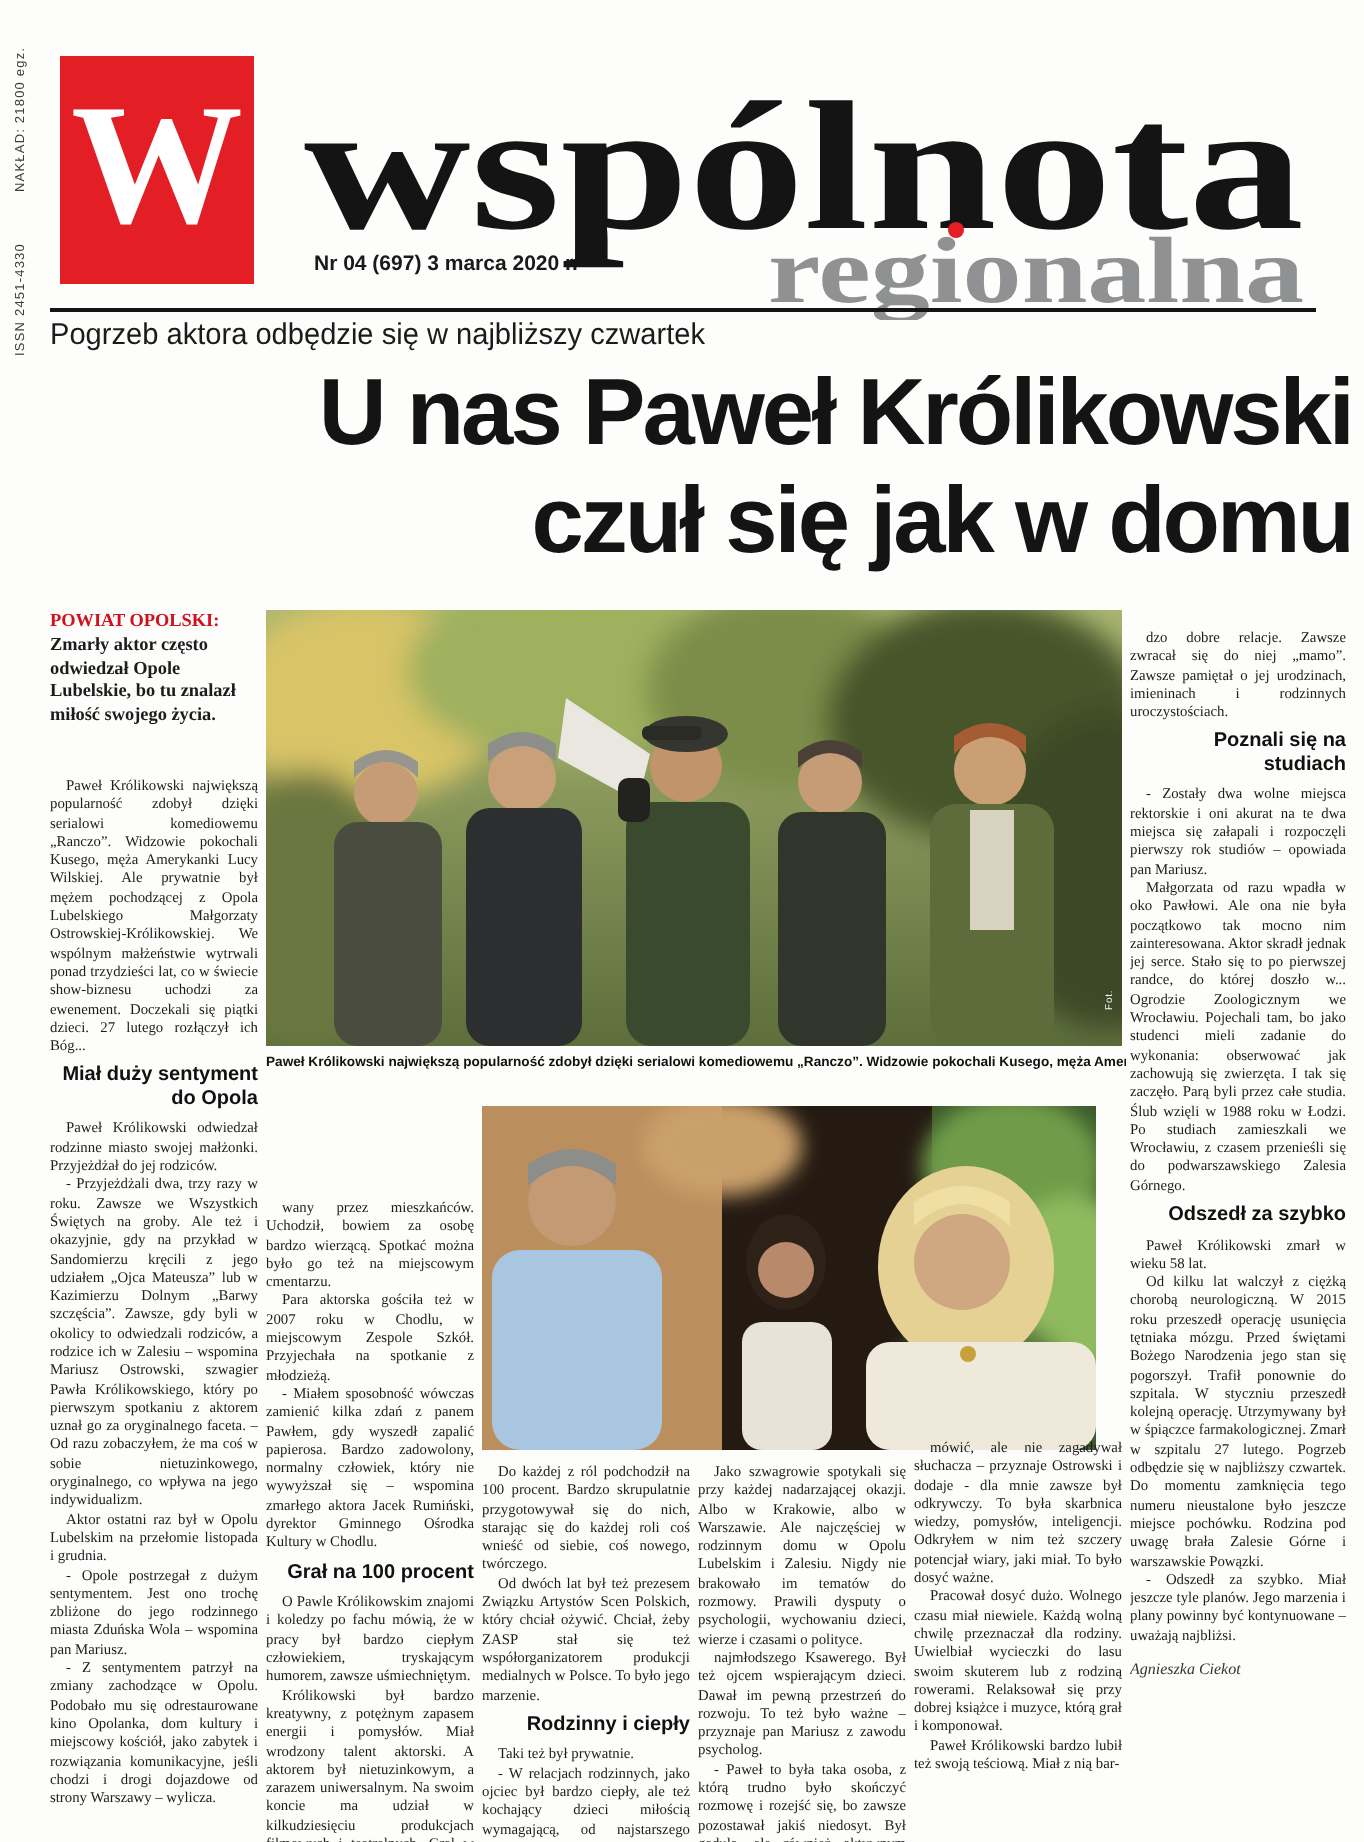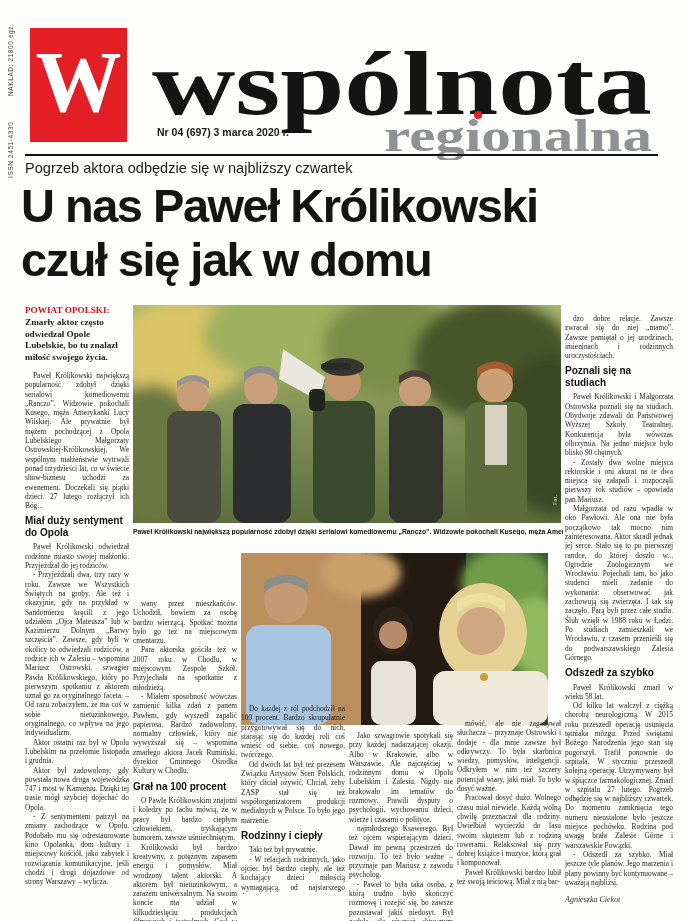--- a/index.html
+++ b/index.html
@@ -28,39 +28,39 @@
     font:bold 10.5px "Liberation Sans",sans-serif;color:#1a1a1a;
   }
   .top-rule{position:absolute;left:25px;top:154px;width:633px;height:2px;background:#141414;}
   .kicker{
     position:absolute;left:25px;top:159px;width:620px;
     font:15px "Liberation Sans",sans-serif;color:#1b1b1b;transform:scaleX(.97);transform-origin:left;
   }
   .headline{
     position:absolute;left:21px;top:179px;width:655px;
     font-family:"Liberation Sans",sans-serif;font-weight:bold;font-size:47px;
-    letter-spacing:-1.5px;line-height:54px;color:#141414;
+    letter-spacing:-1.5px;line-height:54px;color:#141414;text-align:right;
   }
   
   .col{position:absolute;overflow:hidden;}
   .col p{
     margin:0;font-size:7.4px;line-height:9.3px;text-align:justify;text-indent:8px;color:#1c1c1c;
   }
   .col h3{
     margin:5px 0 4px;font-family:"Liberation Sans",sans-serif;font-weight:bold;
-    font-size:10px;line-height:11.5px;text-align:left;color:#111;
+    font-size:10px;line-height:11.5px;text-align:right;color:#111;
   }
   .col .lead{
     font-weight:bold;font-size:9.2px;line-height:11.8px;text-indent:0;text-align:left;
-    margin-bottom:7px;
+    margin-bottom:24px;
   }
   .col .lead .loc{color:#d2101c;}
   #col1{left:25px;top:305px;width:104px;max-height:612px;}
   #col2{left:133px;top:551px;width:104px;max-height:368px;margin-top:48px;}
-  #col3{left:241px;top:704px;width:104px;max-height:190px;}
+  #col3{left:241px;top:731px;width:104px;max-height:190px;}
   #col4{left:349px;top:731px;width:104px;max-height:190px;}
   #col5{left:457px;top:719px;width:104px;max-height:202px;}
   #col6{left:565px;top:314px;width:108px;max-height:605px;}
   .byline{
     display:block;text-align:left;font-style:italic;font-size:8px;margin-top:8px;color:#333;
   }
   
   .photo{position:absolute;display:block;}
   #photo1{left:133px;top:305px;}
   #photo2{left:241px;top:553px;}
@@ -189,21 +189,21 @@
   </g>
 </svg>
 
 <div class="col" id="col1">
     <p class="lead"><span class="loc">POWIAT OPOLSKI: </span>Zmarły aktor często odwiedzał Opole Lubelskie, bo tu znalazł miłość swojego życia.</p>
     <p>Paweł Królikowski największą popularność zdobył dzięki serialowi komediowemu „Ranczo”. Widzowie pokochali Kusego, męża Amerykanki Lucy Wilskiej. Ale prywatnie był mężem pochodzącej z Opola Lubelskiego Małgorzaty Ostrowskiej-Królikowskiej. We wspólnym małżeństwie wytrwali ponad trzydzieści lat, co w świecie show-biznesu uchodzi za ewenement. Doczekali się piątki dzieci. 27 lutego rozłączył ich Bóg...</p>
     <h3>Miał duży sentyment do Opola</h3>
     <p>Paweł Królikowski odwiedzał rodzinne miasto swojej małżonki. Przyjeżdżał do jej rodziców.</p>
     <p>- Przyjeżdżali dwa, trzy razy w roku. Zawsze we Wszystkich Świętych na groby. Ale też i okazyjnie, gdy na przykład w Sandomierzu kręcili z jego udziałem „Ojca Mateusza” lub w Kazimierzu Dolnym „Barwy szczęścia”. Zawsze, gdy byli w okolicy to odwiedzali rodziców, a rodzice ich w Zalesiu – wspomina Mariusz Ostrowski, szwagier Pawła Królikowskiego, który po pierwszym spotkaniu z aktorem uznał go za oryginalnego faceta. – Od razu zobaczyłem, że ma coś w sobie nietuzinkowego, oryginalnego, co wpływa na jego indywidualizm.</p>
     <p>Aktor ostatni raz był w Opolu Lubelskim na przełomie listopada i grudnia.</p>
-    <p>Aktor był zadowolony, gdy powstała nowa droga wojewódzka 747 i most w Kamieniu. Dzięki tej trasie mógł szybciej dojechać do Opola.</p>
+    <p>- Opole postrzegał z dużym sentymentem. Jest ono trochę zbliżone do jego rodzinnego miasta Zduńska Wola – wspomina pan Mariusz.</p>
     <p>- Z sentymentem patrzył na zmiany zachodzące w Opolu. Podobało mu się odrestaurowane kino Opolanka, dom kultury i miejscowy kościół, jako zabytek i rozwiązania komunikacyjne, jeśli chodzi i drogi dojazdowe od strony Warszawy – wylicza.</p>
   </div>
 <div class="col" id="col2">
     <p>wany przez mieszkańców. Uchodził, bowiem za osobę bardzo wierzącą. Spotkać można było go też na miejscowym cmentarzu.</p>
     <p>Para aktorska gościła też w 2007 roku w Chodlu, w miejscowym Zespole Szkół. Przyjechała na spotkanie z młodzieżą.</p>
     <p>- Miałem sposobność wówczas zamienić kilka zdań z panem Pawłem, gdy wyszedł zapalić papierosa. Bardzo zadowolony, normalny człowiek, który nie wywyższał się – wspomina zmarłego aktora Jacek Rumiński, dyrektor Gminnego Ośrodka Kultury w Chodlu.</p>
     <h3>Grał na 100 procent</h3>
     <p>O Pawle Królikowskim znajomi i koledzy po fachu mówią, że w pracy był bardzo ciepłym człowiekiem, tryskającym humorem, zawsze uśmiechniętym.</p>
     <p>Królikowski był bardzo kreatywny, z potężnym zapasem energii i pomysłów. Miał wrodzony talent aktorski. A aktorem był nietuzinkowym, a zarazem uniwersalnym. Na swoim koncie ma udział w kilkudziesięciu produkcjach filmowych i teatralnych. Grał w „Sługach wojny”, „M jak miłość”, „Samym życiu” i „Pitbullu”. Potrafił zagrać każdą rolę, narkomana i ordynatora szpitala psychiatrycznego.</p>
   </div>
@@ -221,21 +221,20 @@
   </div>
 <div class="col" id="col5">
     <p>mówić, ale nie zagadywał słuchacza – przyznaje Ostrowski i dodaje - dla mnie zawsze był odkrywczy. To była skarbnica wiedzy, pomysłów, inteligencji. Odkryłem w nim też szczery potencjał wiary, jaki miał. To było dosyć ważne.</p>
     <p>Pracował dosyć dużo. Wolnego czasu miał niewiele. Każdą wolną chwilę przeznaczał dla rodziny. Uwielbiał wycieczki do lasu swoim skuterem lub z rodziną rowerami. Relaksował się przy dobrej książce i muzyce, którą grał i komponował.</p>
     <p>Paweł Królikowski bardzo lubił też swoją teściową. Miał z nią bar-</p>
   </div>
 <div class="col" id="col6">
   <div>
       <p>dzo dobre relacje. Zawsze zwracał się do niej „mamo”. Zawsze pamiętał o jej urodzinach, imieninach i rodzinnych uroczystościach.</p>
       <h3>Poznali się na studiach</h3>
-      <p>Paweł Królikowski i Małgorzata Ostrowska poznali się na studiach. Obydwoje zdawali do Państwowej Wyższej Szkoły Teatralnej. Konkurencja była wówczas olbrzymia. Na jedno miejsce było blisko 90 chętnych.</p>
       <p>- Zostały dwa wolne miejsca rektorskie i oni akurat na te dwa miejsca się załapali i rozpoczęli pierwszy rok studiów – opowiada pan Mariusz.</p>
       <p>Małgorzata od razu wpadła w oko Pawłowi. Ale ona nie była początkowo tak mocno nim zainteresowana. Aktor skradł jednak jej serce. Stało się to po pierwszej randce, do której doszło w... Ogrodzie Zoologicznym we Wrocławiu. Pojechali tam, bo jako studenci mieli zadanie do wykonania: obserwować jak zachowują się zwierzęta. I tak się zaczęło. Parą byli przez całe studia. Ślub wzięli w 1988 roku w Łodzi. Po studiach zamieszkali we Wrocławiu, z czasem przenieśli się do podwarszawskiego Zalesia Górnego.</p>
       <h3>Odszedł za szybko</h3>
       <p>Paweł Królikowski zmarł w wieku 58 lat.</p>
       <p>Od kilku lat walczył z ciężką chorobą neurologiczną. W 2015 roku przeszedł operację usunięcia tętniaka mózgu. Przed świętami Bożego Narodzenia jego stan się pogorszył. Trafił ponownie do szpitala. W styczniu przeszedł kolejną operację. Utrzymywany był w śpiączce farmakologicznej. Zmarł w szpitalu 27 lutego. Pogrzeb odbędzie się w najbliższy czwartek. Do momentu zamknięcia tego numeru nieustalone było jeszcze miejsce pochówku. Rodzina pod uwagę brała Zalesie Górne i warszawskie Powązki.</p>
       <p>- Odszedł za szybko. Miał jeszcze tyle planów. Jego marzenia i plany powinny być kontynuowane – uważają najbliżsi.</p>
     </div>
   <span class="byline">Agnieszka Ciekot</span>
 </div>
 

